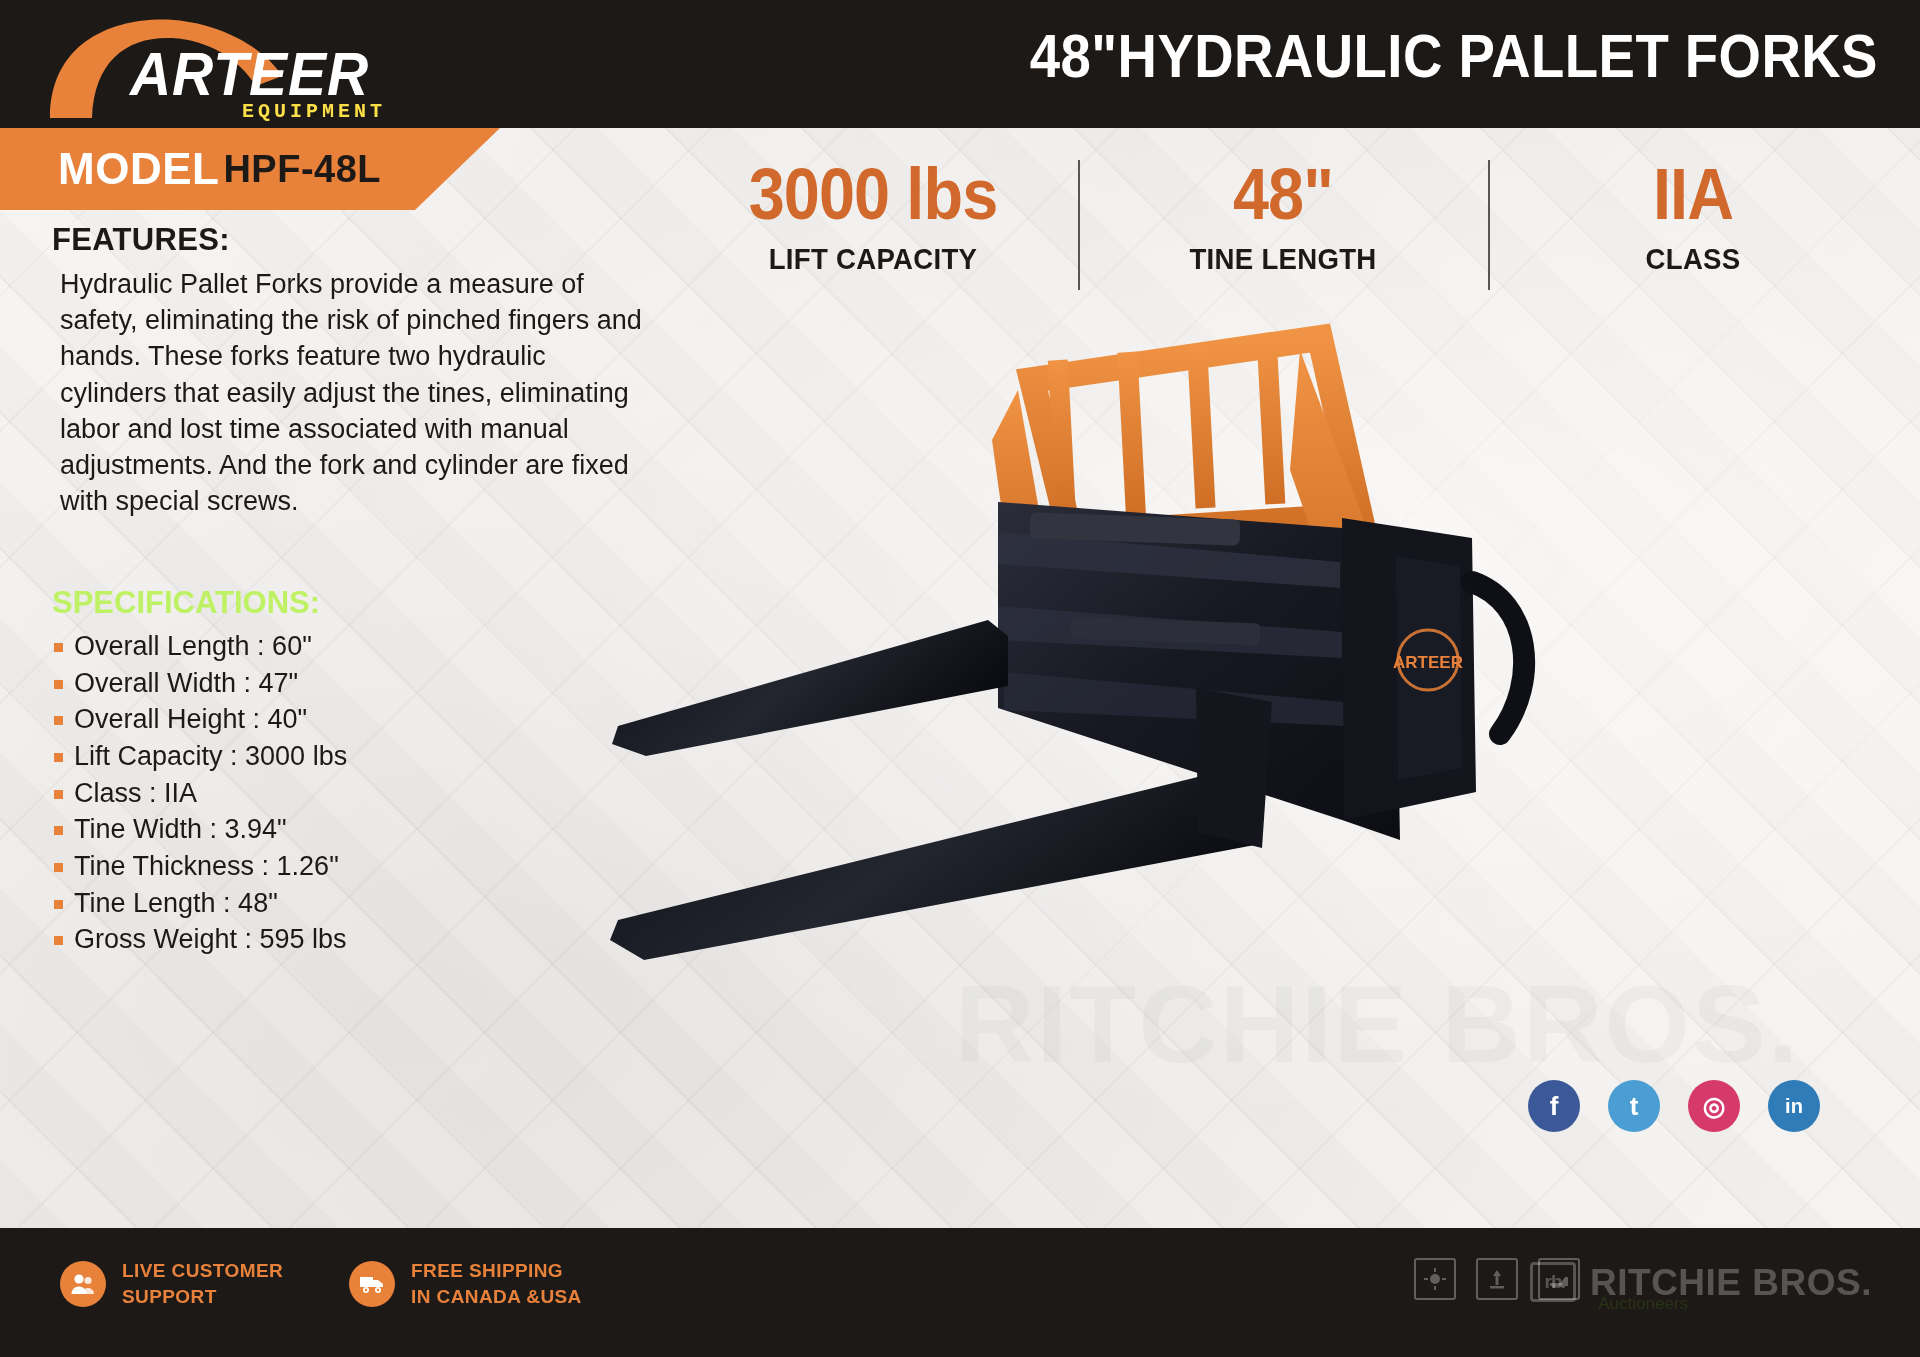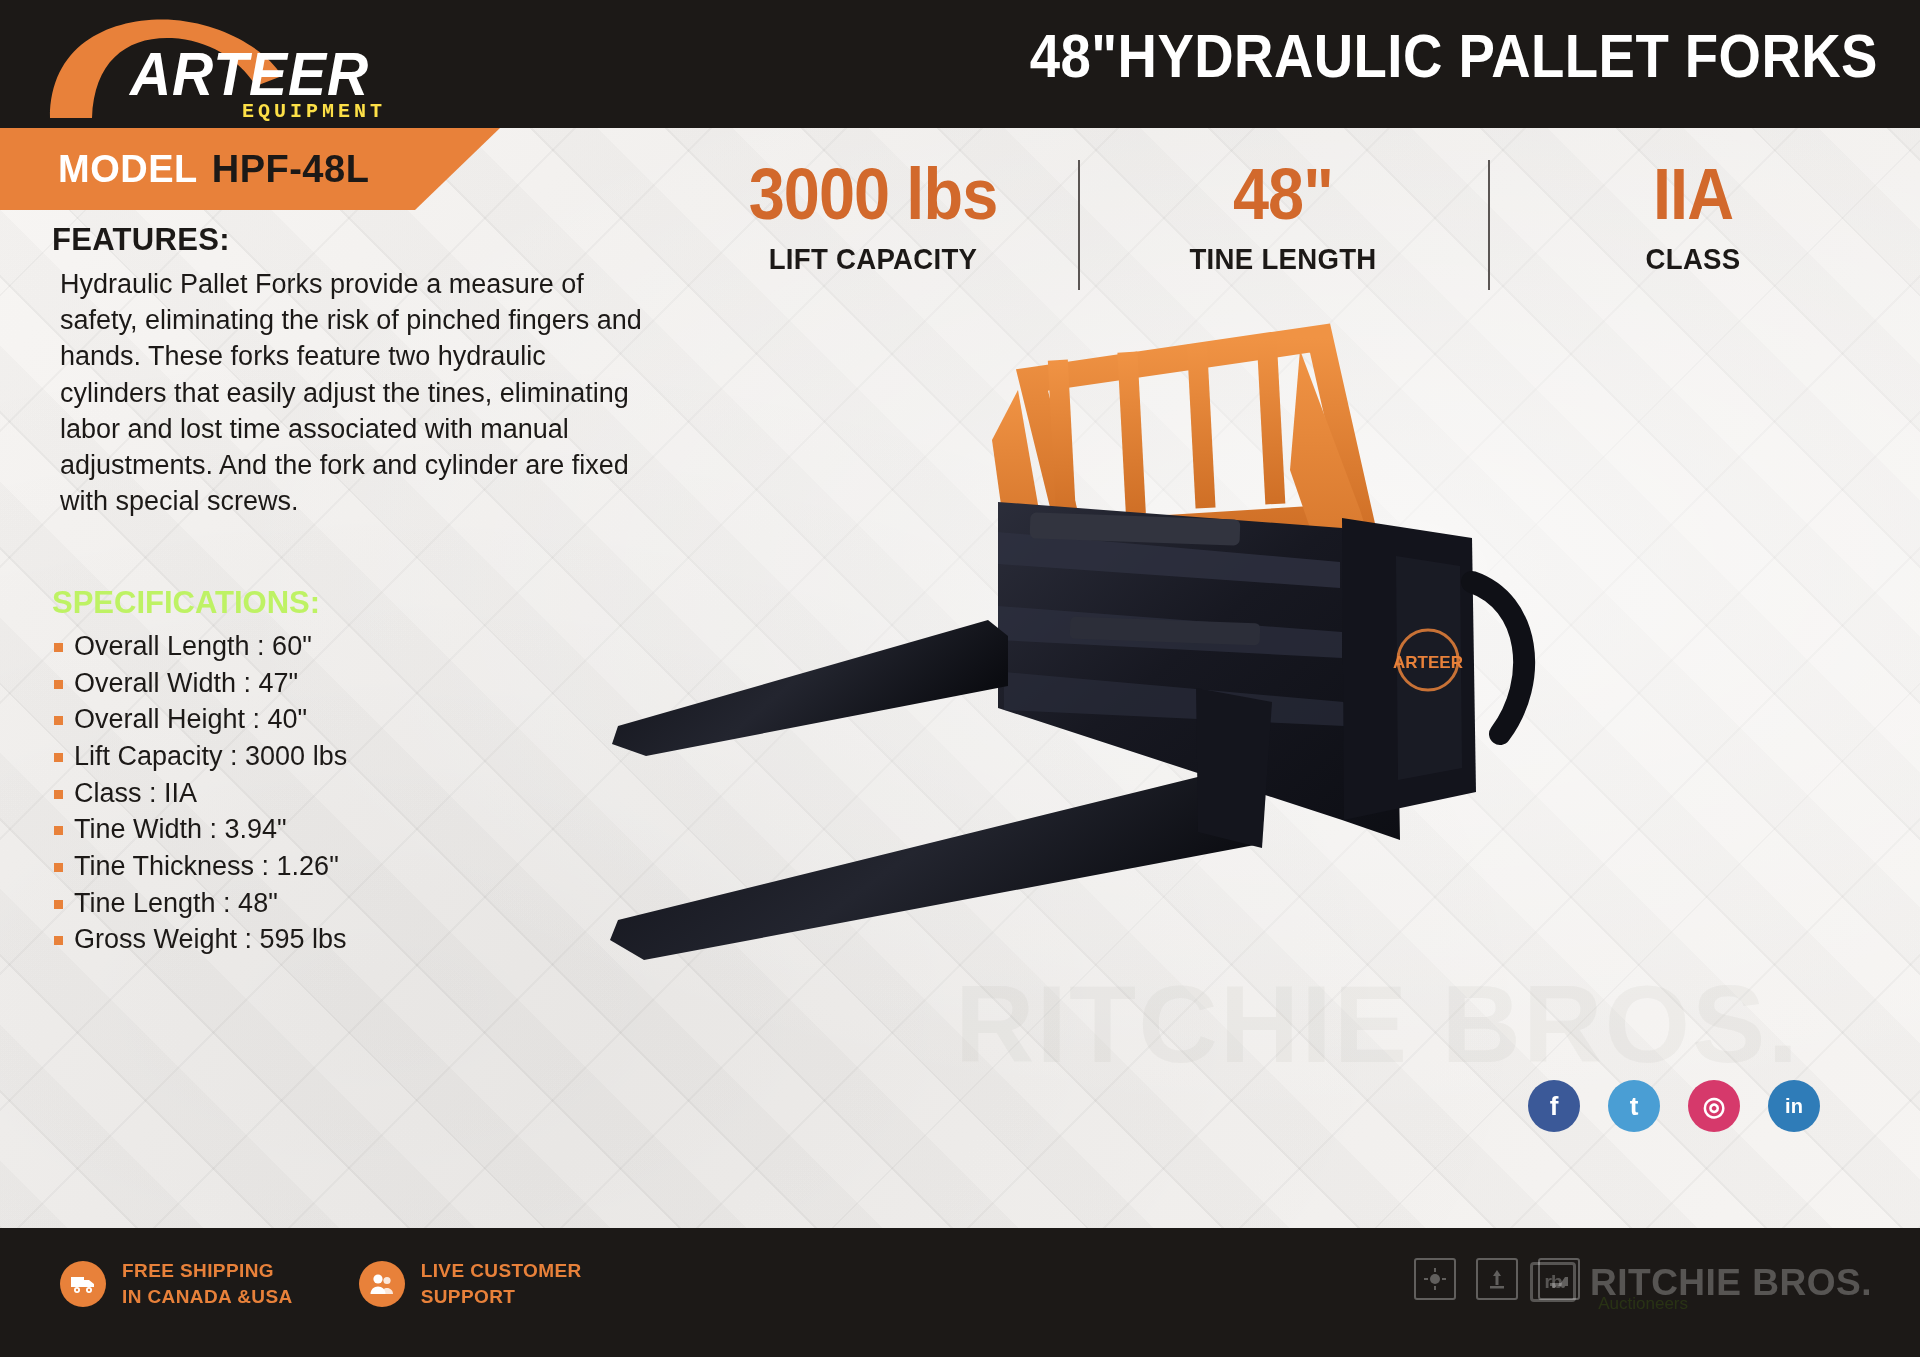--- a/index.html
+++ b/index.html
@@ -49,22 +49,22 @@
     transform:scaleX(0.88); transform-origin:right center;
   }
 
   
   .model-banner {
     position:absolute; left:0; top:128px; width:500px; height:82px;
     background:#e8813a; z-index:4;
     clip-path:polygon(0 0, 100% 0, 83% 100%, 0 100%);
     display:flex; align-items:center;
   }
-  .model-label { font-size:38px; font-weight:bold; color:#ffffff; margin-left:58px; letter-spacing:0.5px; }
-  .model-value { font-size:38px; font-weight:bold; color:#1c1917; margin-left:14px; letter-spacing:0.5px; }
+  .model-label { font-size:44px; font-weight:bold; color:#ffffff; margin-left:58px; letter-spacing:0.5px; }
+  .model-value { font-size:38px; font-weight:bold; color:#1c1917; margin-left:4px; letter-spacing:0.5px; }
 
   
   .left-col { position:absolute; left:52px; top:222px; width:610px; z-index:3; }
   .sec-heading { font-size:31px; font-weight:bold; color:#1c1917; letter-spacing:0.3px; }
   .features-body {
     margin-top:8px; margin-left:8px;
     font-size:27px; line-height:1.34; color:#1c1917; font-weight:500;
     width:585px;
   }
   .specs-heading { margin-top:66px; font-size:31px; font-weight:bold; color:#bef264; }
@@ -242,47 +242,47 @@
     <div class="social-btn" style="background:#4a9ed4">t</div>
     <div class="social-btn" style="background:#d6396b">◎</div>
     <div class="social-btn" style="background:#2f7cb8;font-size:20px">in</div>
   </div>
 
   <div class="footer">
     <div class="footer-items">
 
       <div class="f-item">
         <div class="f-icon">
+          <svg width="26" height="22" viewBox="0 0 26 22">
+            <circle cx="9" cy="6" r="4.6" fill="#fff"></circle>
+            <path d="M1.5 21c0-4.4 3.4-7.4 7.5-7.4s7.5 3 7.5 7.4z" fill="#fff"></path>
+            <circle cx="18" cy="7.5" r="3.6" fill="#fff" opacity="0.82"></circle>
+            <path d="M12 21c0-3.6 2.8-6 6-6s6 2.4 6 6z" fill="#fff" opacity="0.82"></path>
+          </svg>
+        </div>
+        <div class="f-text">
+          <div>LIVE CUSTOMER</div>
+          <div>SUPPORT</div>
+        </div>
+      </div>
+
+      <div class="f-item">
+        <div class="f-icon">
           <svg width="26" height="20" viewBox="0 0 26 20">
             <path d="M1 3h13v10H1z" fill="#fff"></path>
             <path d="M14 6h5l5 4v3h-10z" fill="#fff"></path>
             <circle cx="7" cy="16" r="3" fill="#fff"></circle>
               <circle cx="19" cy="16" r="3" fill="#fff"></circle>
             <circle cx="7" cy="16" r="1.2" fill="#e8813a"></circle>
               <circle cx="19" cy="16" r="1.2" fill="#e8813a"></circle>
           </svg>
         </div>
         <div class="f-text">
           <div>FREE SHIPPING</div>
           <div>IN CANADA &amp;USA</div>
-        </div>
-      </div>
-
-      <div class="f-item">
-        <div class="f-icon">
-          <svg width="26" height="22" viewBox="0 0 26 22">
-            <circle cx="9" cy="6" r="4.6" fill="#fff"></circle>
-            <path d="M1.5 21c0-4.4 3.4-7.4 7.5-7.4s7.5 3 7.5 7.4z" fill="#fff"></path>
-            <circle cx="18" cy="7.5" r="3.6" fill="#fff" opacity="0.82"></circle>
-            <path d="M12 21c0-3.6 2.8-6 6-6s6 2.4 6 6z" fill="#fff" opacity="0.82"></path>
-          </svg>
-        </div>
-        <div class="f-text">
-          <div>LIVE CUSTOMER</div>
-          <div>SUPPORT</div>
         </div>
       </div>
 
 
     </div>
 
     <div class="wm-icons">
       <div class="wm-ic">
         <svg width="22" height="22" viewBox="0 0 22 22">
             <circle cx="11" cy="11" r="5" fill="#fff"></circle>

